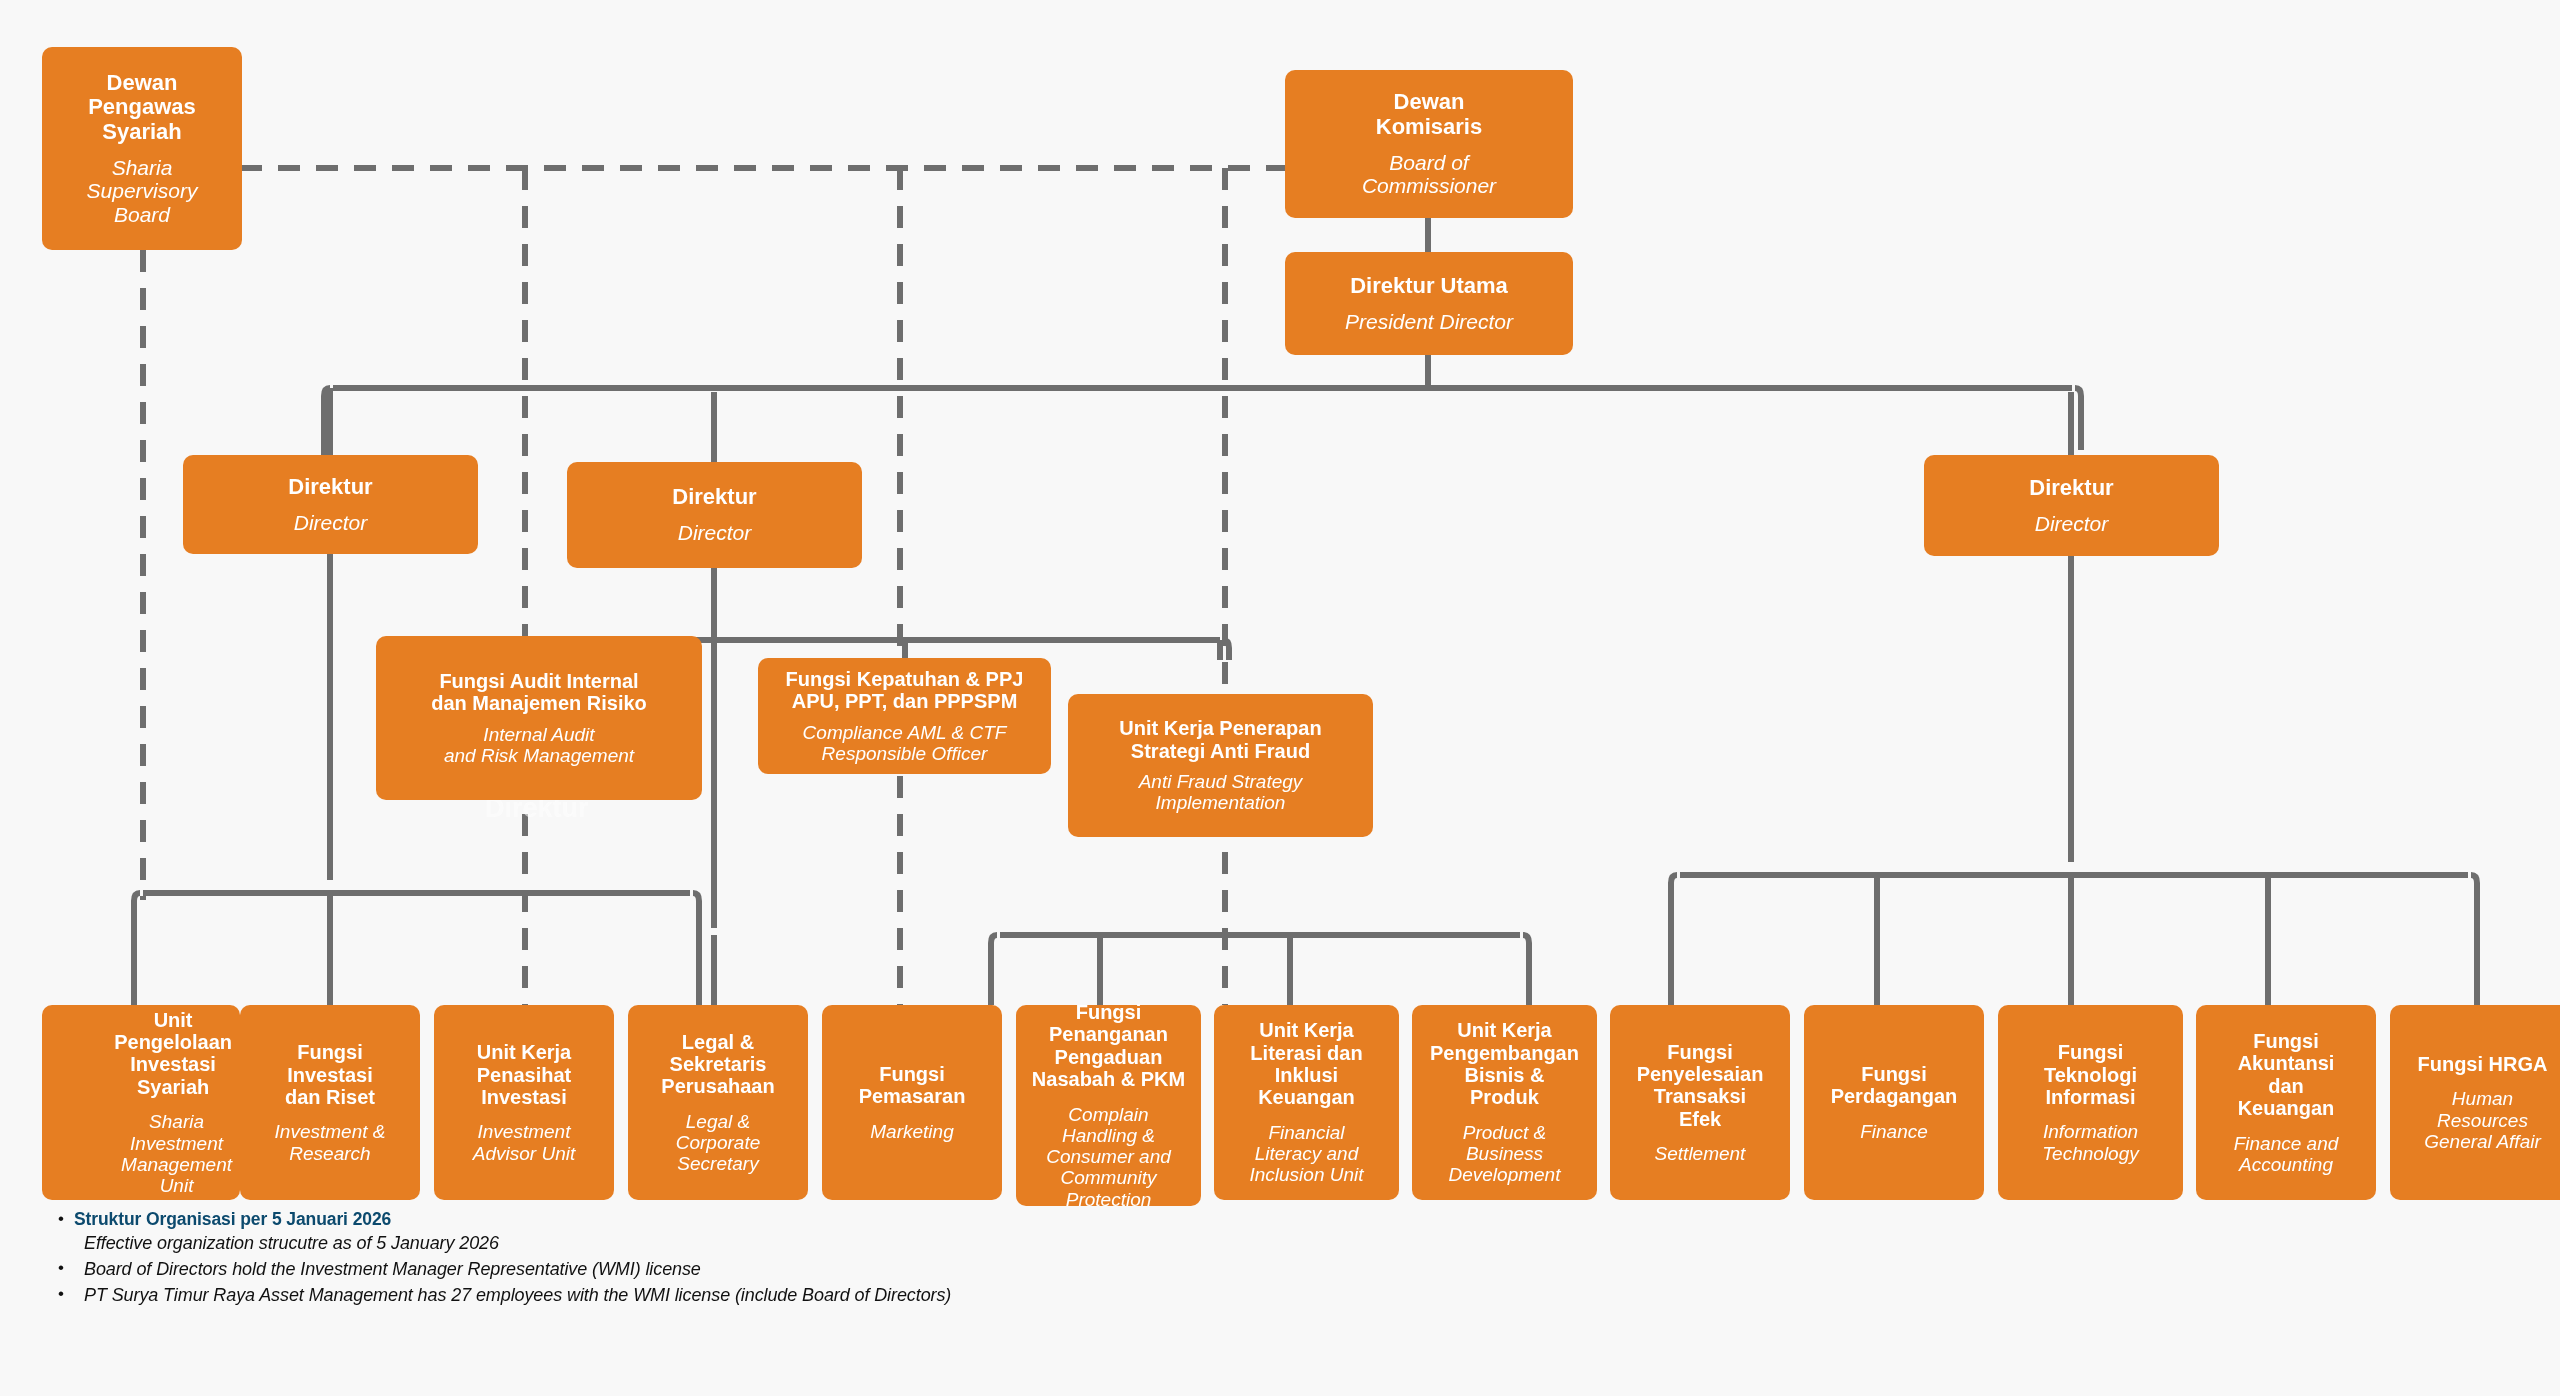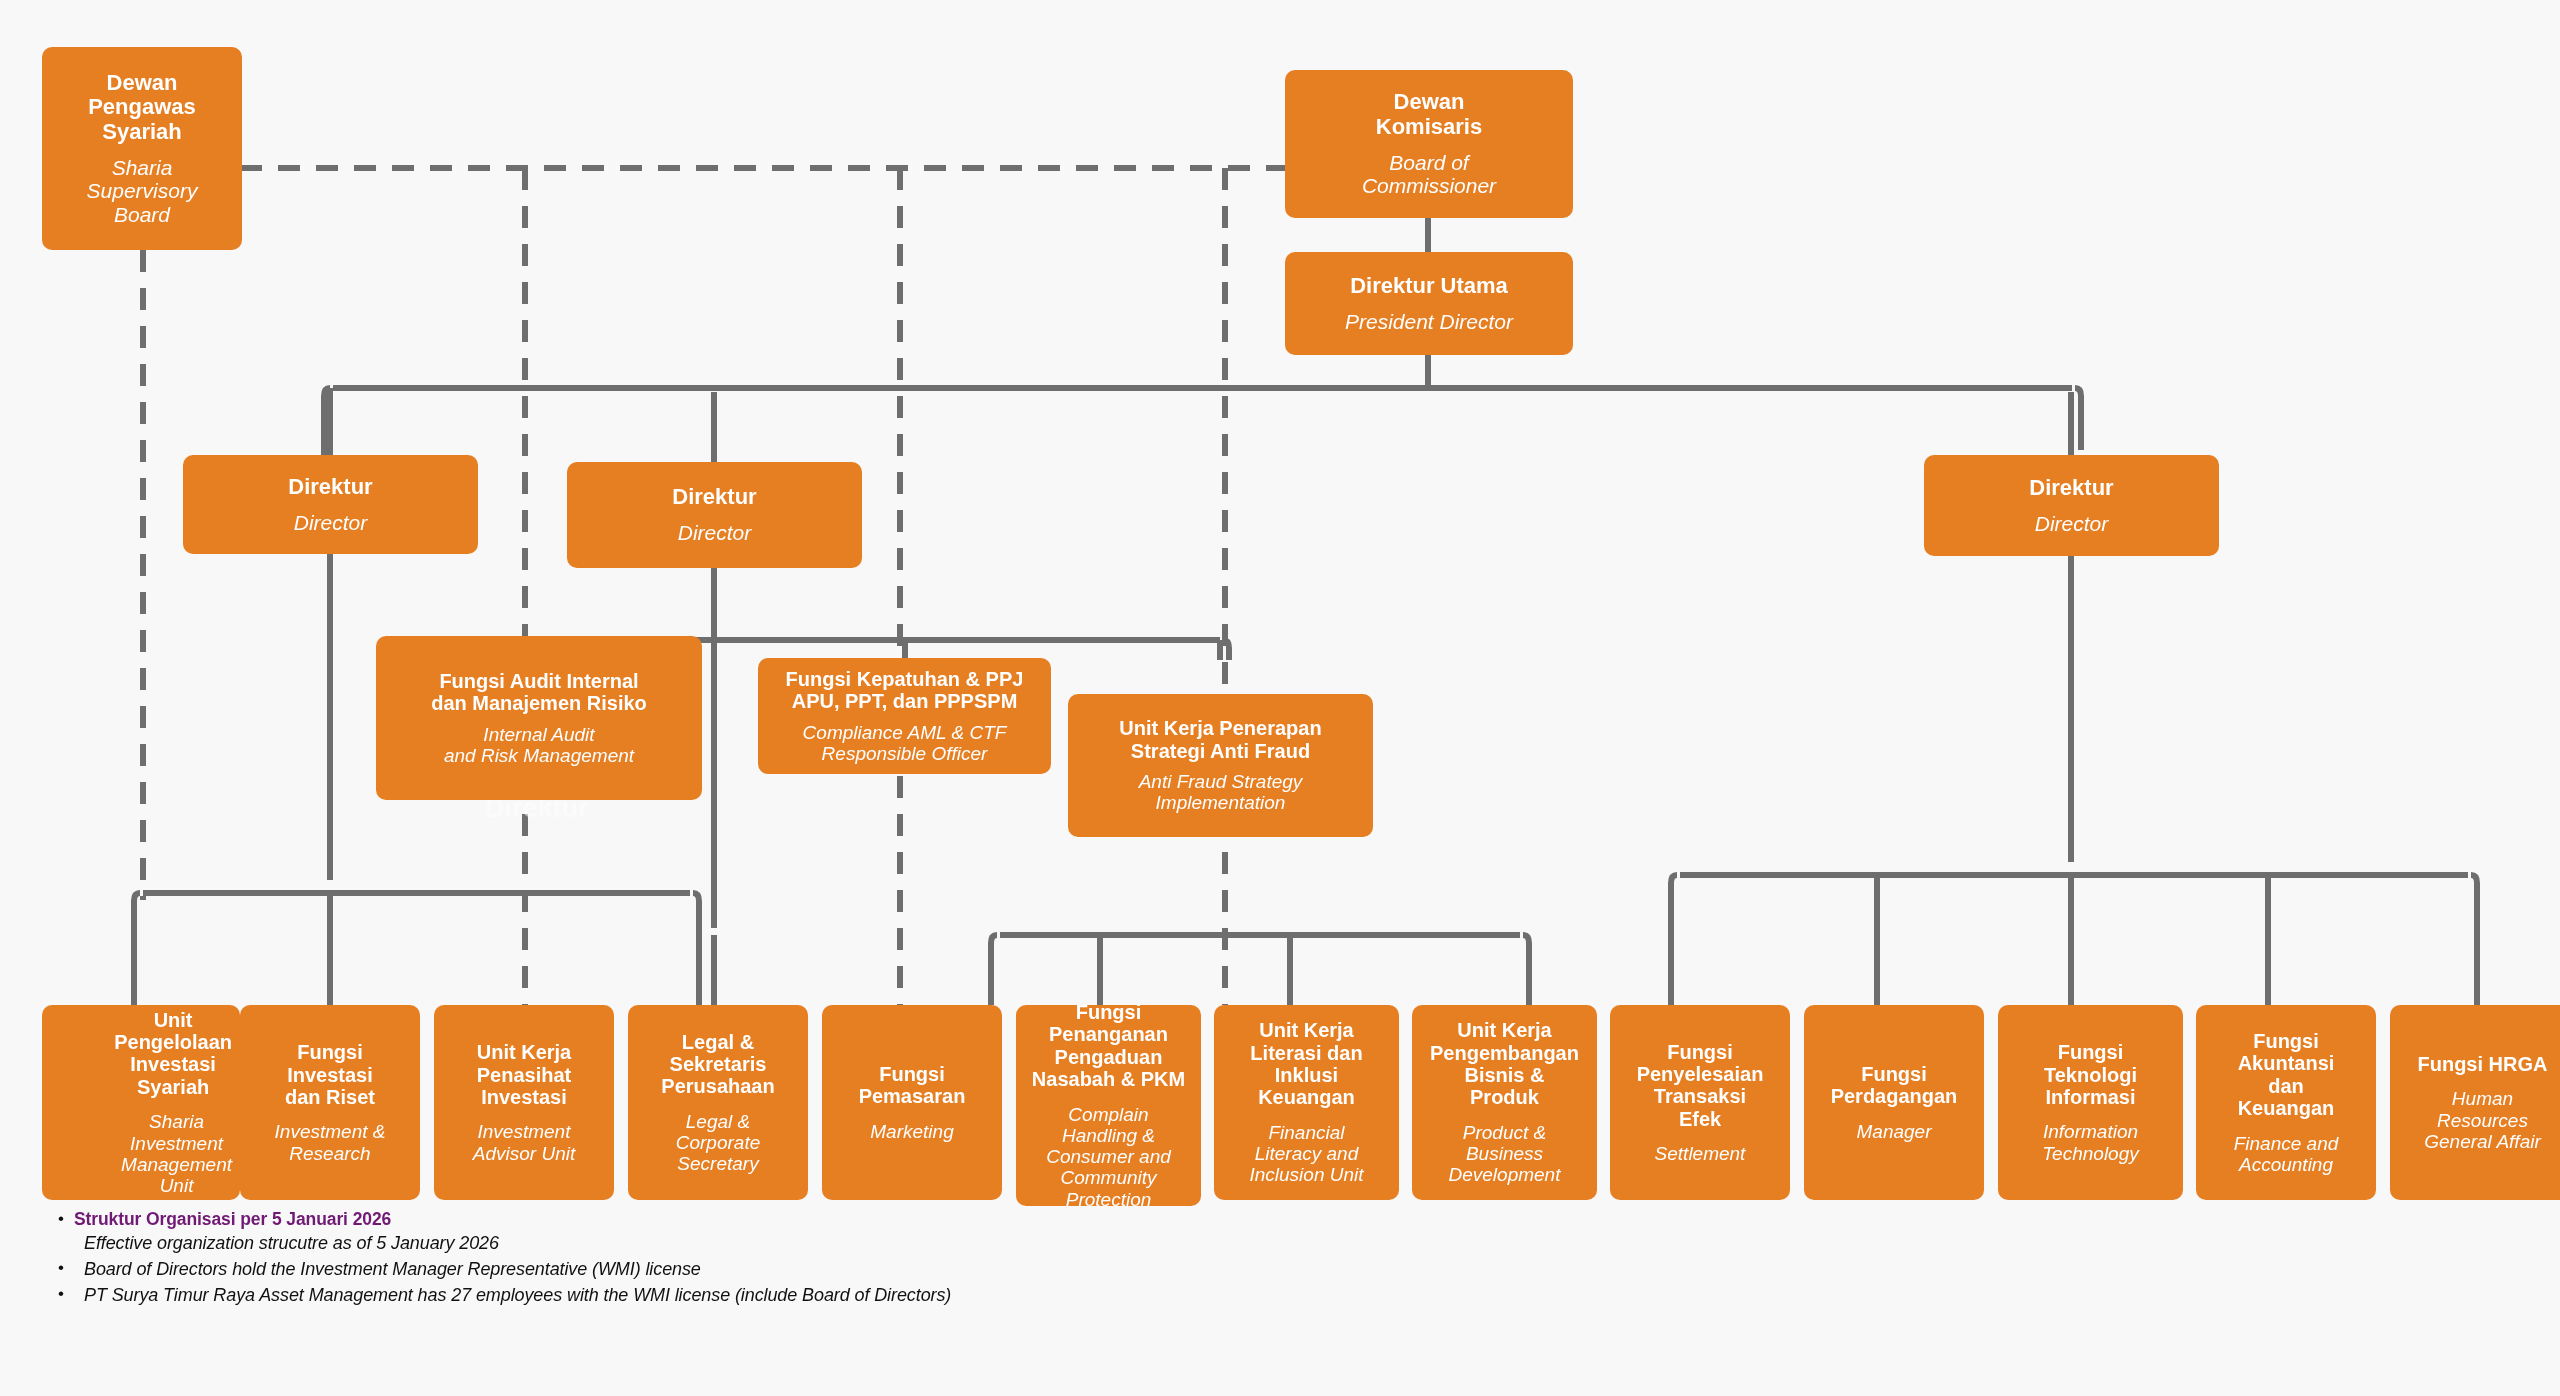--- a/index.html
+++ b/index.html
@@ -81,21 +81,21 @@
     width: 16px;
     font-size: 17px;
     color: #111;
     line-height: 1.3;
     flex: 0 0 16px;
   }
   .fn-body { flex: 1 1 auto; }
   .fn-id {
     font-weight: bold;
     font-size: 17.5px;
-    color: #701a75;
+    color: #0c4a6e;
     line-height: 1.32;
     letter-spacing: -0.1px;
   }
   .fn-en {
     font-style: italic;
     font-size: 18px;
     color: #111;
     line-height: 1.34;
     padding-left: 10px;
     letter-spacing: -0.1px;
@@ -292,21 +292,21 @@
       <div class="node leaf" style="left: 1610px; top: 1005px; width: 180px; height: 195px;">
         <div class="ttl">Fungsi
 Penyelesaian
 Transaksi
 Efek</div>
         <div class="sub">Settlement</div>
       </div>
       <div class="node leaf" style="left: 1804px; top: 1005px; width: 180px; height: 195px;">
         <div class="ttl">Fungsi
 Perdagangan</div>
-        <div class="sub">Manager</div>
+        <div class="sub">Finance</div>
       </div>
       <div class="node leaf" style="left: 1998px; top: 1005px; width: 185px; height: 195px;">
         <div class="ttl">Fungsi
 Teknologi
 Informasi</div>
         <div class="sub">Information
 Technology</div>
       </div>
       <div class="node leaf" style="left: 2196px; top: 1005px; width: 180px; height: 195px;">
         <div class="ttl">Fungsi

